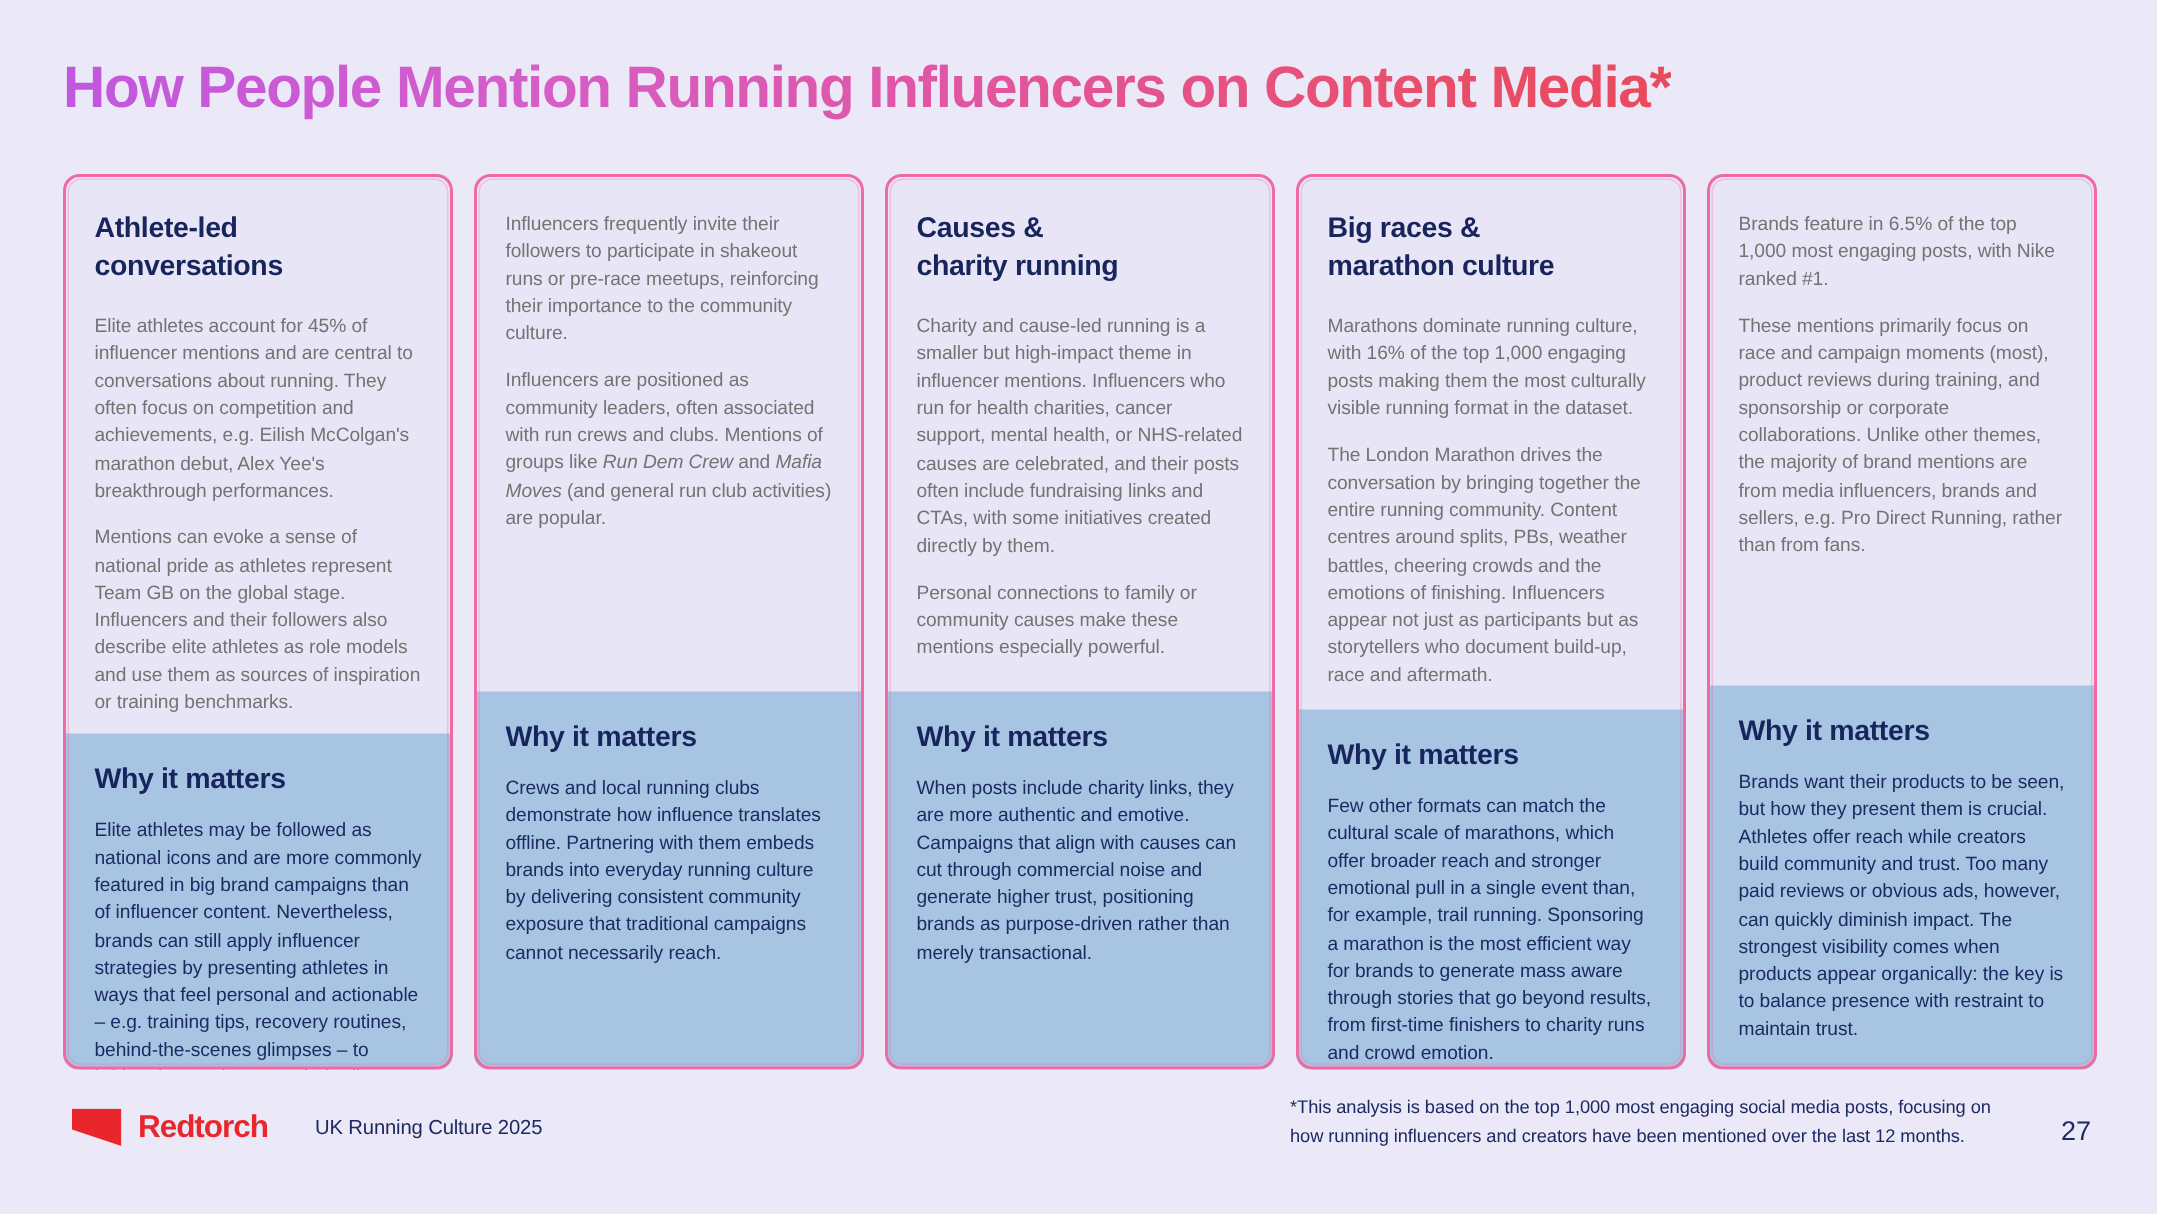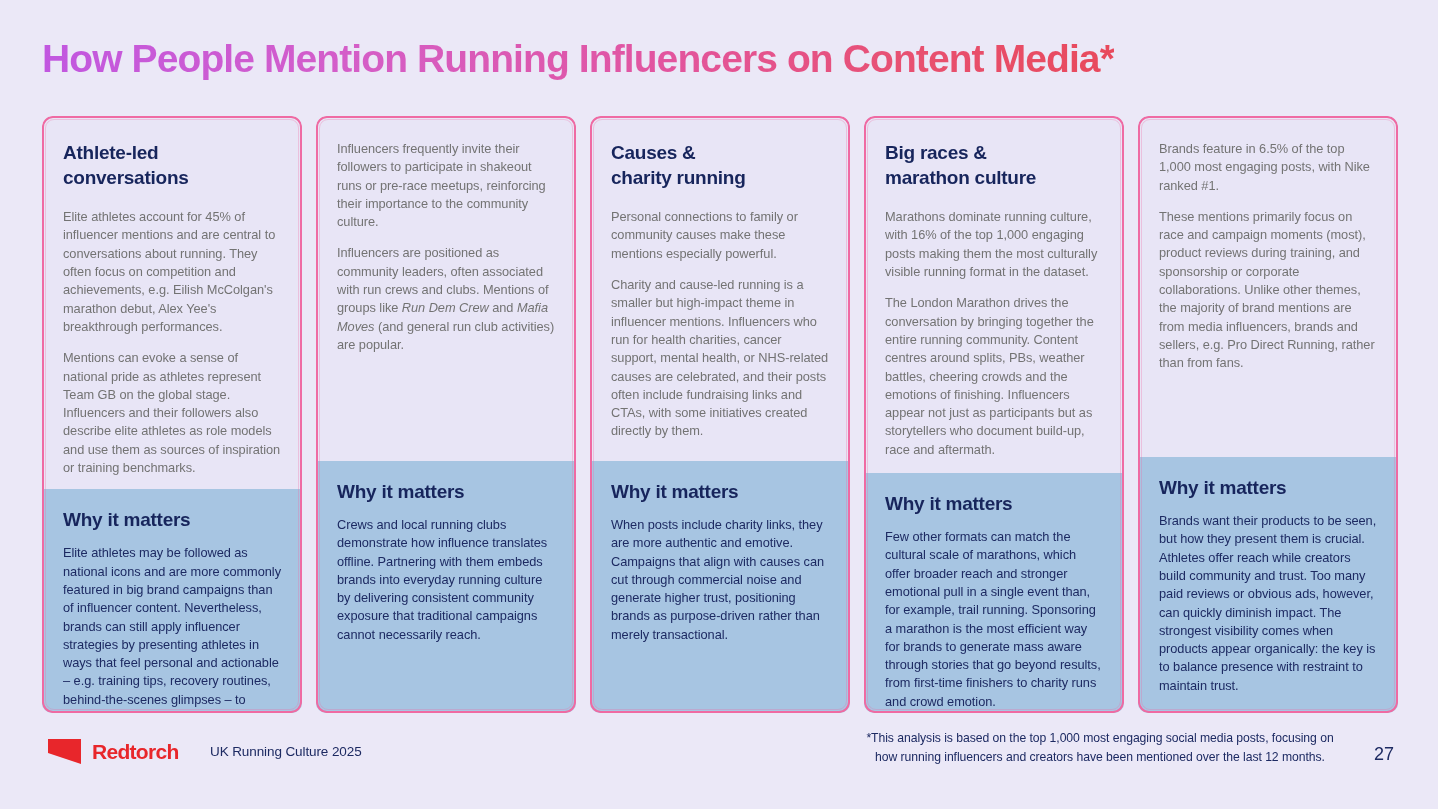--- a/index.html
+++ b/index.html
@@ -149,21 +149,21 @@
     position: absolute;
     left: 210px; top: 21px;
     color: #1d2a62;
     font-size: 13.5px;
     letter-spacing: -0.1px;
   }
   .footnote {
     position: absolute;
     left: 860px; top: 6px;
     width: 480px;
-    text-align: center;
+    text-align: left;
     color: #1d2a62;
     font-size: 12.2px;
     line-height: 1.52;
     letter-spacing: -0.05px;
   }
   .page-num {
     position: absolute;
     left: 1374px; top: 21px;
     color: #1d2a62;
     font-size: 18px;
@@ -211,22 +211,22 @@
         </div>
       </div>
     </div>
 
     <div class="card">
       <div class="frame"></div>
       <div class="card-top">
         <div class="card-title">Causes &amp;
 charity running</div>
         <div class="card-body">
+          <p>Charity and cause-led running is a smaller but high-impact theme in influencer mentions. Influencers who run for health charities, cancer support, mental health, or NHS-related causes are celebrated, and their posts often include fundraising links and CTAs, with some initiatives created directly by them.</p>
           <p>Personal connections to family or community causes make these mentions especially powerful.</p>
-          <p>Charity and cause-led running is a smaller but high-impact theme in influencer mentions. Influencers who run for health charities, cancer support, mental health, or NHS-related causes are celebrated, and their posts often include fundraising links and CTAs, with some initiatives created directly by them.</p>
         </div>
       </div>
       <div class="card-bottom">
         <div class="wim-title">Why it matters</div>
         <div class="wim-body">
           <p>When posts include charity links, they are more authentic and emotive. Campaigns that align with causes can cut through commercial noise and generate higher trust, positioning brands as purpose-driven rather than merely transactional.</p>
         </div>
       </div>
     </div>
 

